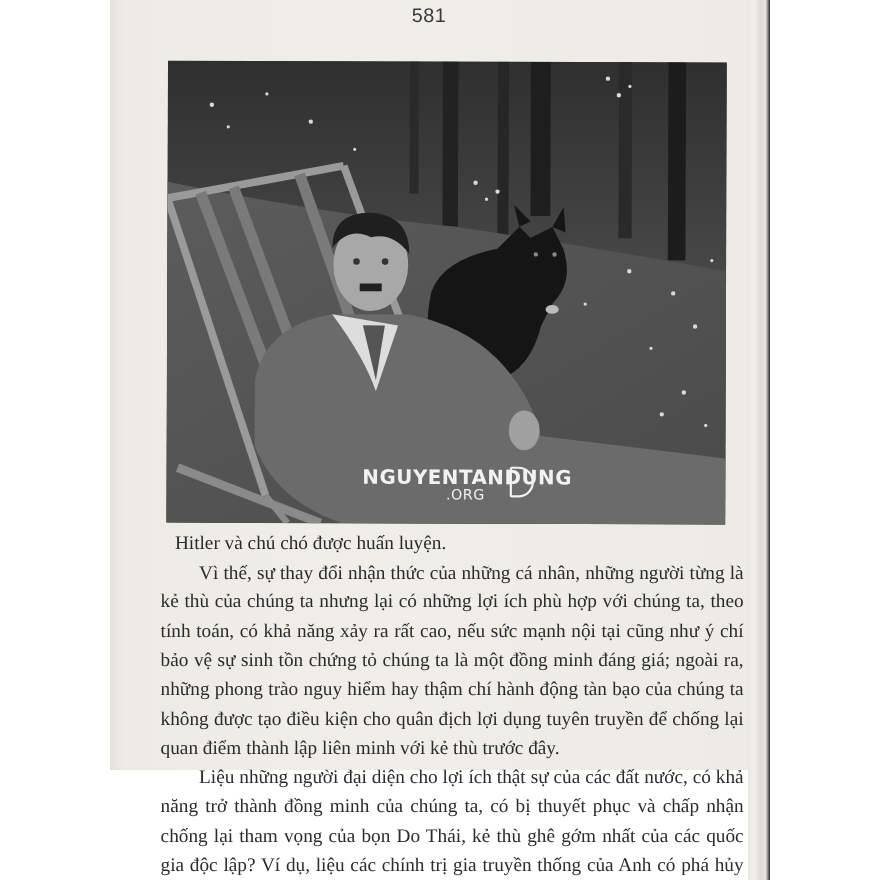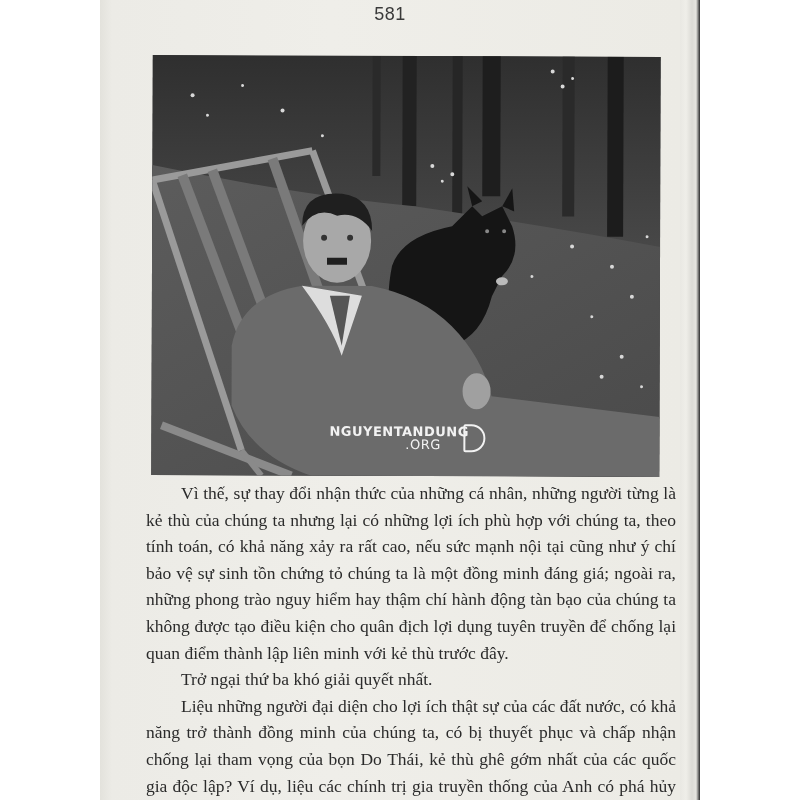--- a/index.html
+++ b/index.html
@@ -2,42 +2,42 @@
 <html><head>
   <meta charset="utf-8">
   <style>
     html, body { margin: 0; padding: 0; }
     body {
       width: 800px; height: 800px; overflow: hidden;
       background: #ffffff; position: relative;
       font-family: "Liberation Serif", serif;
     }
     .page {
-      position: absolute; left: 100px; top: 0; width: 580px; height: 800px;
+      position: absolute; left: 100px; top: 0; width: 580px; height: 700px;
       background: linear-gradient(90deg, #e3e2dc 0px, #ecebe6 12px, #efeee9 40%, #ecebe5 100%);
     }
     .page-edge {
       position: absolute; left: 680px; top: 0; width: 20px; height: 800px;
       background: linear-gradient(90deg, #e9e8e3 0px, #efeee9 6px, #dcdbd6 12px, #e6e5e0 16px, #5a5a5a 19px, #2a2a2a 20px);
     }
     .page-number {
       position: absolute; left: 0; width: 580px; top: 4px; text-align: center;
       font-family: "Liberation Sans", sans-serif; font-size: 18px; color: #3a3a3a; letter-spacing: 0.5px;
     }
     .photo {
       position: absolute; left: 52px; top: 56px; width: 508px; height: 420px;
       background: #3b3b3b; overflow: hidden;
       transform: rotate(0.2deg);
     }
     .photo svg { display: block; }
     .watermark {
       position: absolute; left: 178px; top: 368px; color: #f2f2f2;
       font-family: "DejaVu Sans", sans-serif; font-weight: bold; letter-spacing: 0.5px;
     }
-    .wm-name { font-size: 13px; display: block; }
+    .wm-name { font-size: 18px; display: block; }
     .wm-org { font-size: 13px; display: block; margin-left: 76px; margin-top: -2px; font-weight: normal; }
     .wm-logo {
       position: absolute; left: 134px; top: 0px; width: 22px; height: 28px;
       border: 2.5px solid #f2f2f2; border-radius: 2px 14px 14px 2px; box-sizing: border-box;
     }
     .text {
       position: absolute; left: 46px; top: 480px; width: 530px;
       font-size: 17.5px; line-height: 26.6px; color: #2b2b2b;
     }
     .text p { margin: 0; text-align: justify; text-align-last: left; }
@@ -131,18 +131,18 @@
       <ellipse cx="325" cy="335" rx="14" ry="18" fill="#a0a0a0"></ellipse>
     </svg>
     <div class="watermark">
       <span class="wm-name">NGUYENTANDUNG</span>
       <span class="wm-org">.ORG</span>
       <span class="wm-logo"></span>
     </div>
   </div>
 
   <div class="text">
+    <p class="caption">Hitler và chú chó được huấn luyện.</p>
     <p class="para">Vì thế, sự thay đổi nhận thức của những cá nhân, những người từng là kẻ thù của chúng ta nhưng lại có những lợi ích phù hợp với chúng ta, theo tính toán, có khả năng xảy ra rất cao, nếu sức mạnh nội tại cũng như ý chí bảo vệ sự sinh tồn chứng tỏ chúng ta là một đồng minh đáng giá; ngoài ra, những phong trào nguy hiểm hay thậm chí hành động tàn bạo của chúng ta không được tạo điều kiện cho quân địch lợi dụng tuyên truyền để chống lại quan điểm thành lập liên minh với kẻ thù trước đây.</p>
-    <p class="para">Trở ngại thứ ba khó giải quyết nhất.</p>
     <p class="para">Liệu những người đại diện cho lợi ích thật sự của các đất nước, có khả năng trở thành đồng minh của chúng ta, có bị thuyết phục và chấp nhận chống lại tham vọng của bọn Do Thái, kẻ thù ghê gớm nhất của các quốc gia độc lập? Ví dụ, liệu các chính trị gia truyền thống của Anh có phá hủy sự ảnh hưởng của</p>
   </div>
 </div>
 <div class="page-edge"></div>
 
 </body></html>

